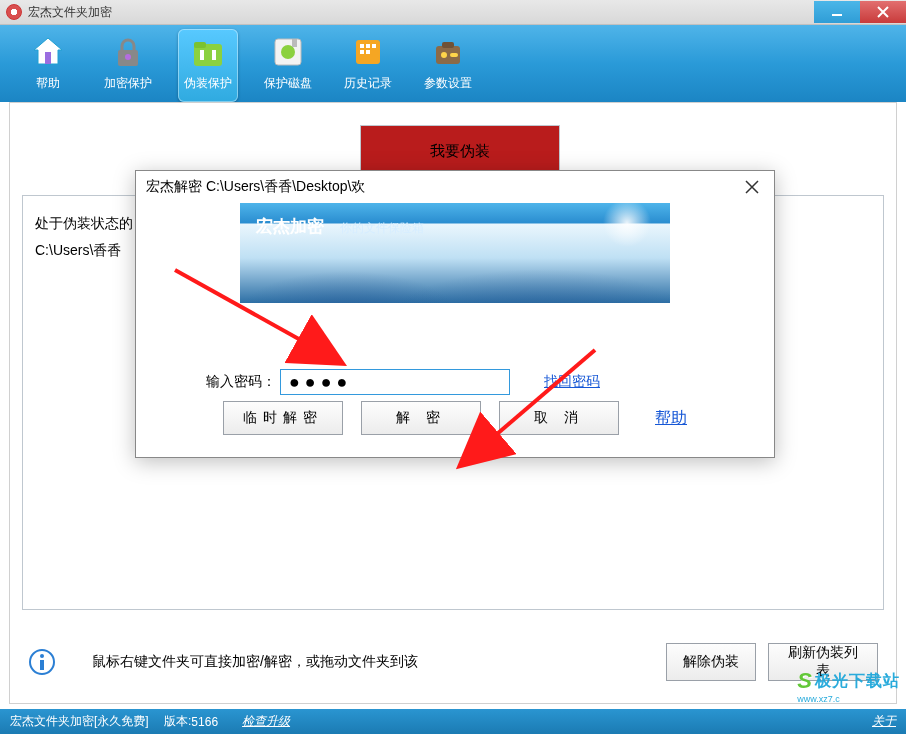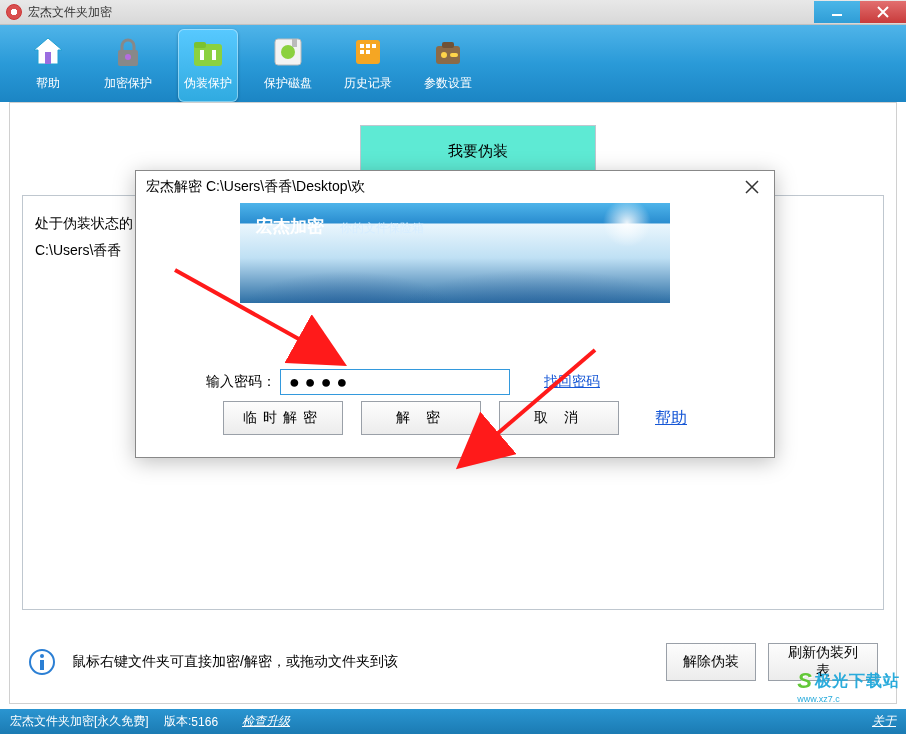--- a/index.html
+++ b/index.html
@@ -18,24 +18,24 @@
 
 .toolbar { height: 77px; background: linear-gradient(180deg,#4fb4e9 0%, #2a9ad8 50%, #1b85c4 100%); display:flex; padding: 4px 18px 0 18px; gap: 20px; }
 .tool-item { width: 60px; display:flex; flex-direction:column; align-items:center; cursor:pointer; padding-top:2px; border-radius:6px;}
 .tool-item.active { background: linear-gradient(#58c9ff,#2faae0); box-shadow: inset 0 0 0 1px rgba(255,255,255,.4), 0 1px 3px rgba(0,0,0,.3); }
 .tool-icon { width: 44px; height: 42px; display:flex; align-items:center; justify-content:center; }
 .tool-label { color:#fff; font-size:12px; margin-top:2px; }
 
 
 .mainarea { position:absolute; left:9px; right:9px; top:102px; bottom:30px; background:#fff; border:1px solid #d0d0d0; }
 .main-inner { position:absolute; left:12px; right:12px; top:92px; bottom:93px; border:1px solid #bfc7cf; }
-.tabbtn { position:absolute; left:350px; top:22px; width:236px; height:53px; border:1px solid #bfc7cf; display:flex; align-items:center; justify-content:center; font-size:15px; cursor:pointer; background:#5eead4;}
+.tabbtn { position:absolute; left:350px; top:22px; width:200px; height:53px; border:1px solid #bfc7cf; display:flex; align-items:center; justify-content:center; font-size:15px; cursor:pointer; background:#b91c1c;}
 .tabbtn-bottom-mask { position:absolute; left:351px; top:74px; width:198px; height:2px; background:#fff; z-index:2;}
 .listtext { padding: 14px 12px; font-size: 14px; line-height: 1.9; color:#000;}
-.footerbar { position:absolute; left:18px; right:18px; bottom:16px; height:50px; display:flex; align-items:center;}
+.footerbar { position:absolute; left:18px; right:18px; bottom:16px; height:50px; display:flex; align-items:center;gap:20px;}
 .info-icon { width:28px; height:28px; margin-right:16px; }
 .hint { font-size:14px; }
 .btn { height:38px; padding: 0 16px; border:1px solid #9aa0a8; background:linear-gradient(#fdfdfd,#ececec); font-size:14px; cursor:pointer; display:flex; align-items:center; justify-content:center;}
 
 
 .statusbar { position:absolute; left:0; right:0; bottom:0; height:25px; background: linear-gradient(#2a95d1,#1b7bb3); color:#fff; font-size:12px; display:flex; align-items:center; padding: 0 10px;}
 .statusbar a { color:#fff; text-decoration:underline; margin-left: 24px; cursor:pointer;font-style:italic;}
 .status-right { margin-left:auto; display:flex; align-items:flex-end; gap:6px;}
 
 

